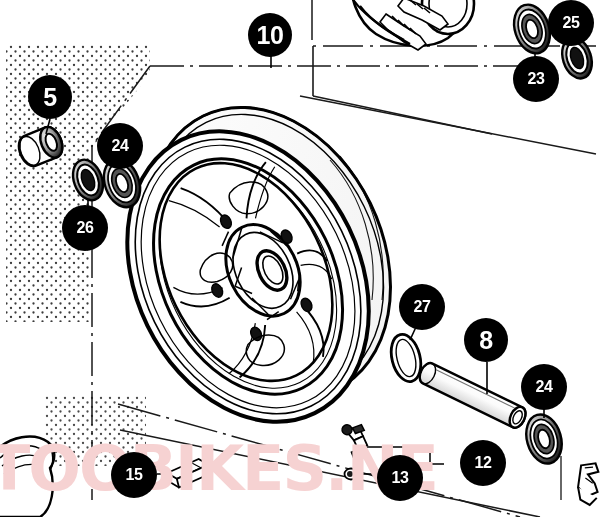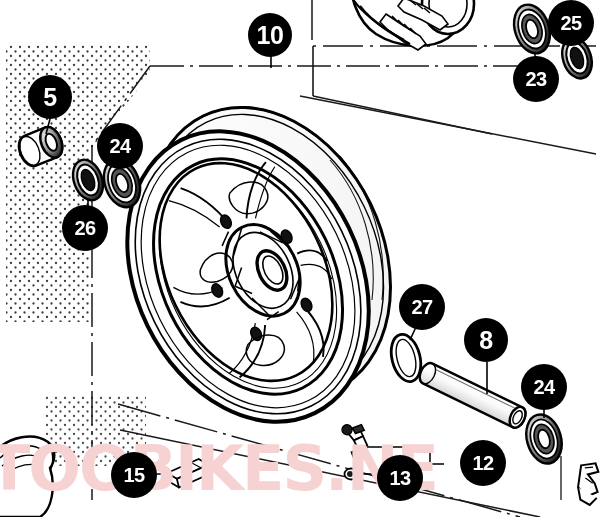--- a/index.html
+++ b/index.html
@@ -29,21 +29,21 @@
     display:flex;
     align-items:center;
     justify-content:center;
     font-weight:bold;
     font-family:"Liberation Sans", sans-serif;
     letter-spacing:-0.5px;
     line-height:1;
     user-select:none;
     z-index:30;
   }
-  .callout.c2{ width:46px; height:46px; font-size:20px; }
+  .callout.c2{ width:46px; height:46px; font-size:16px; }
   .callout.c1{ width:44px; height:44px; font-size:25px; }
   
   #watermark{
     position:absolute;
     left:0px;
     top:438px;
     width:600px;
     height:70px;
     z-index:5;
     pointer-events:none;

